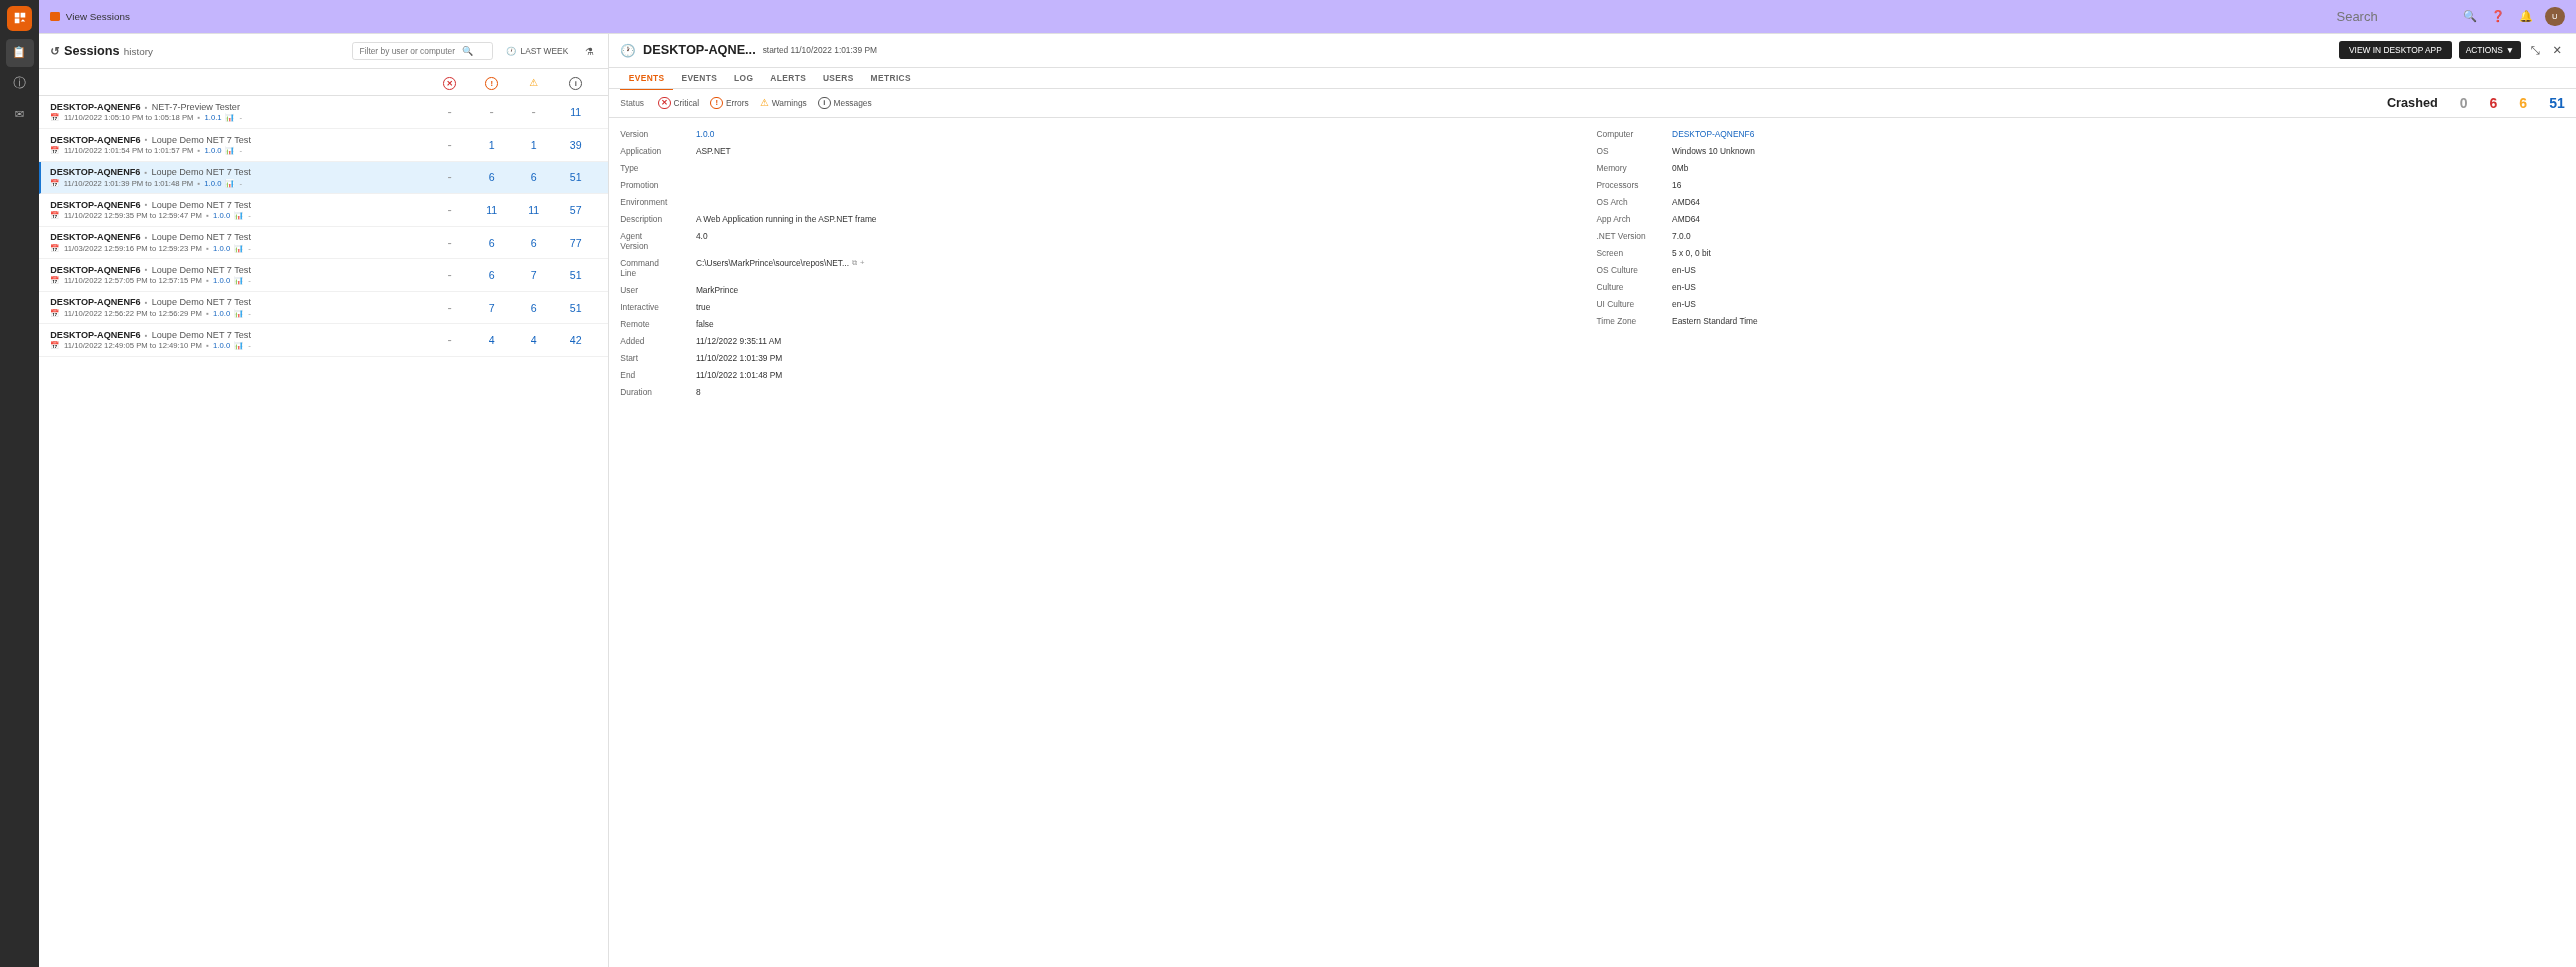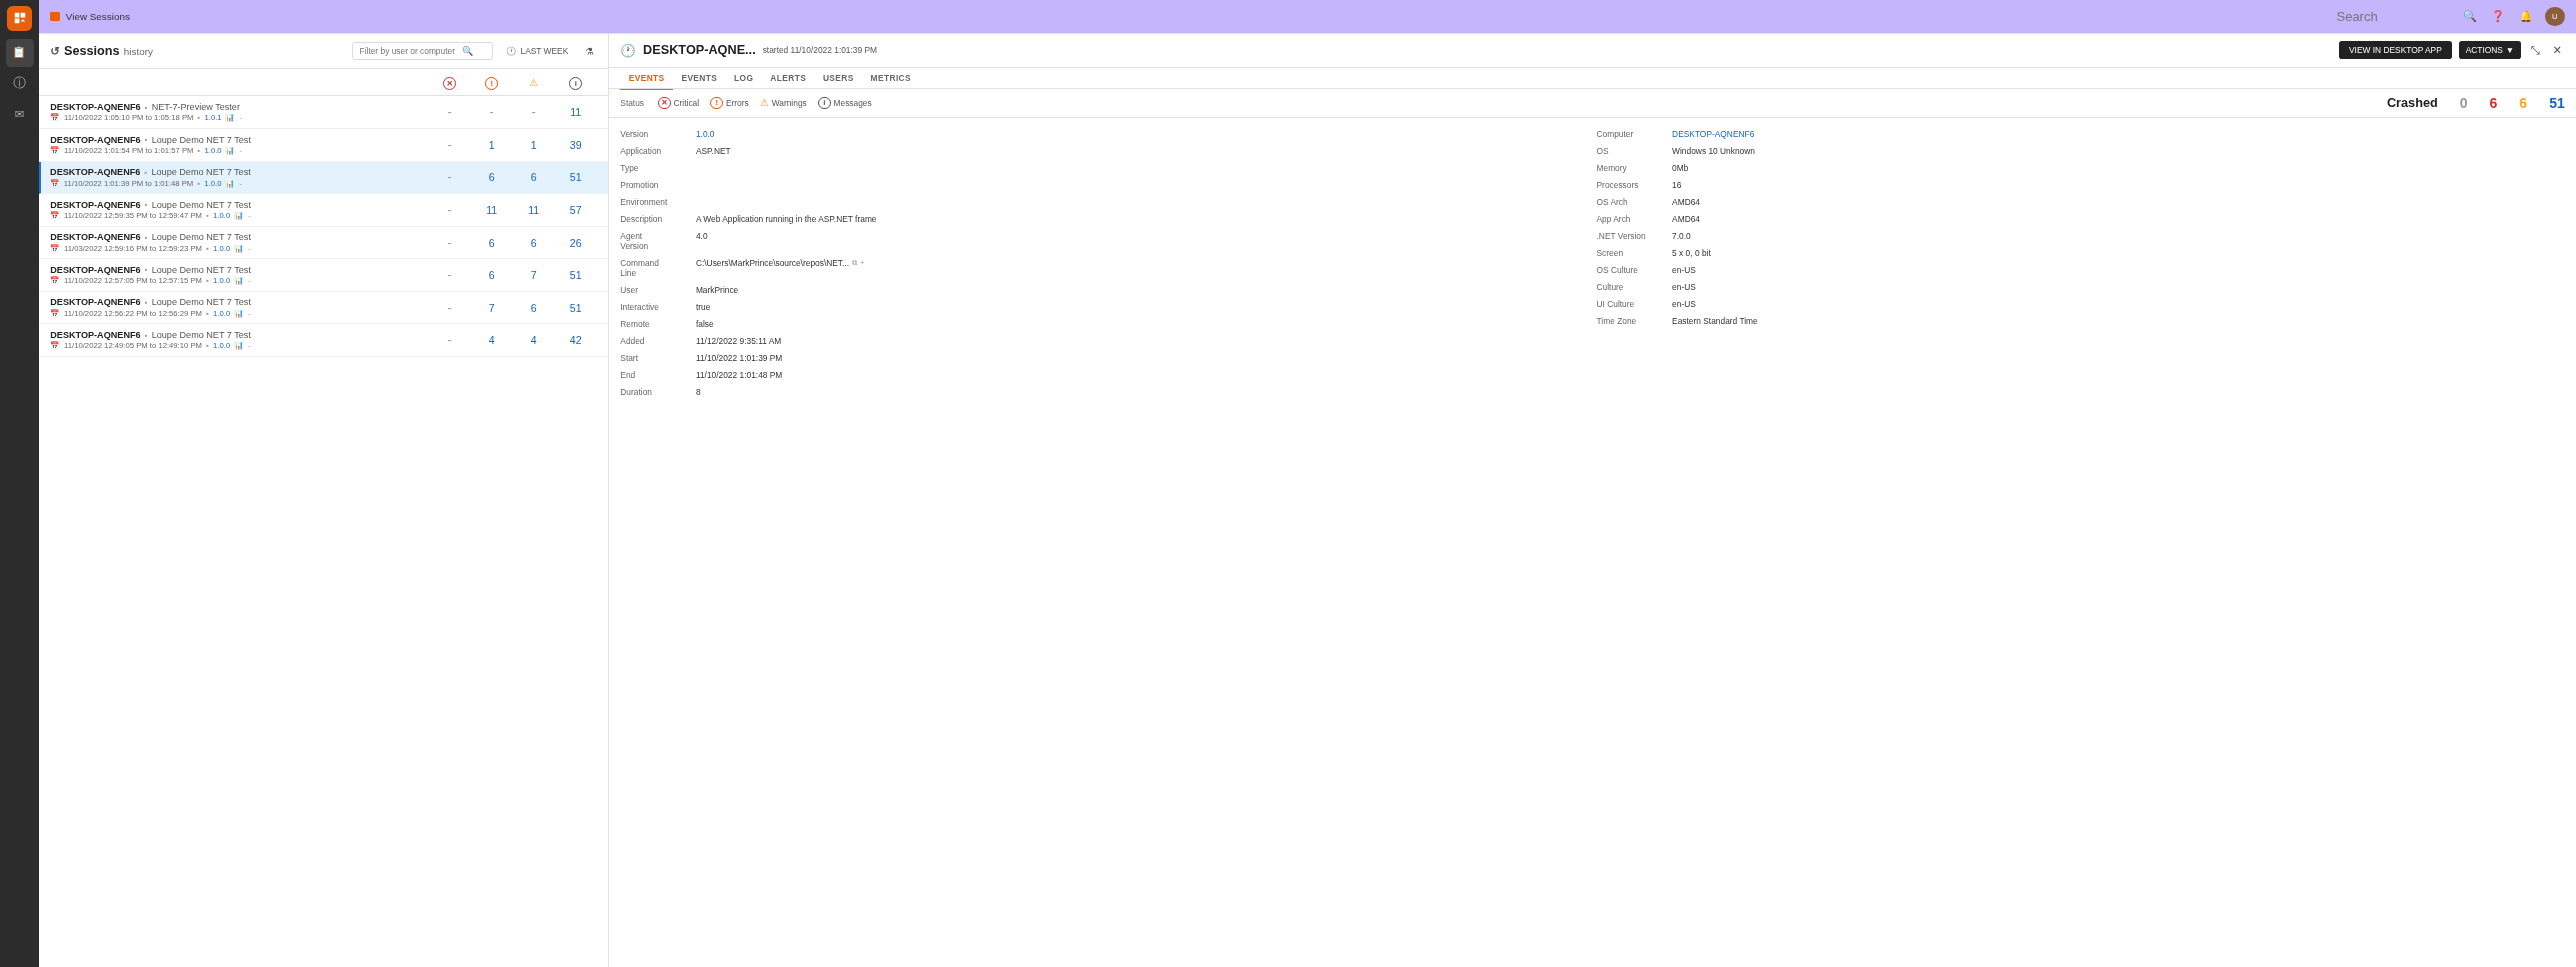--- a/index.html
+++ b/index.html
@@ -604,21 +604,21 @@
               <span>11/03/2022 12:59:16 PM to 12:59:23 PM</span>
               <span style="color:#999;">▪</span>
               <span class="version">1.0.0</span>
               <span style="color:#999;">📊</span>
               <span style="color:#999;">-</span>
             </div>
           </div>
           <div class="col-val dash">-</div>
           <div class="col-val">6</div>
           <div class="col-val">6</div>
-          <div class="col-val">26</div>
+          <div class="col-val">77</div>
         </div>
 
         <div class="session-row">
           <div class="session-row-main">
             <div class="session-row-name">
               <span>DESKTOP-AQNENF6</span>
               <span style="color:#999; font-size:7.7px;">▪</span>
               <span style="color:#555; font-weight:400;">Loupe Demo NET 7 Test</span>
             </div>
             <div class="session-row-time">

